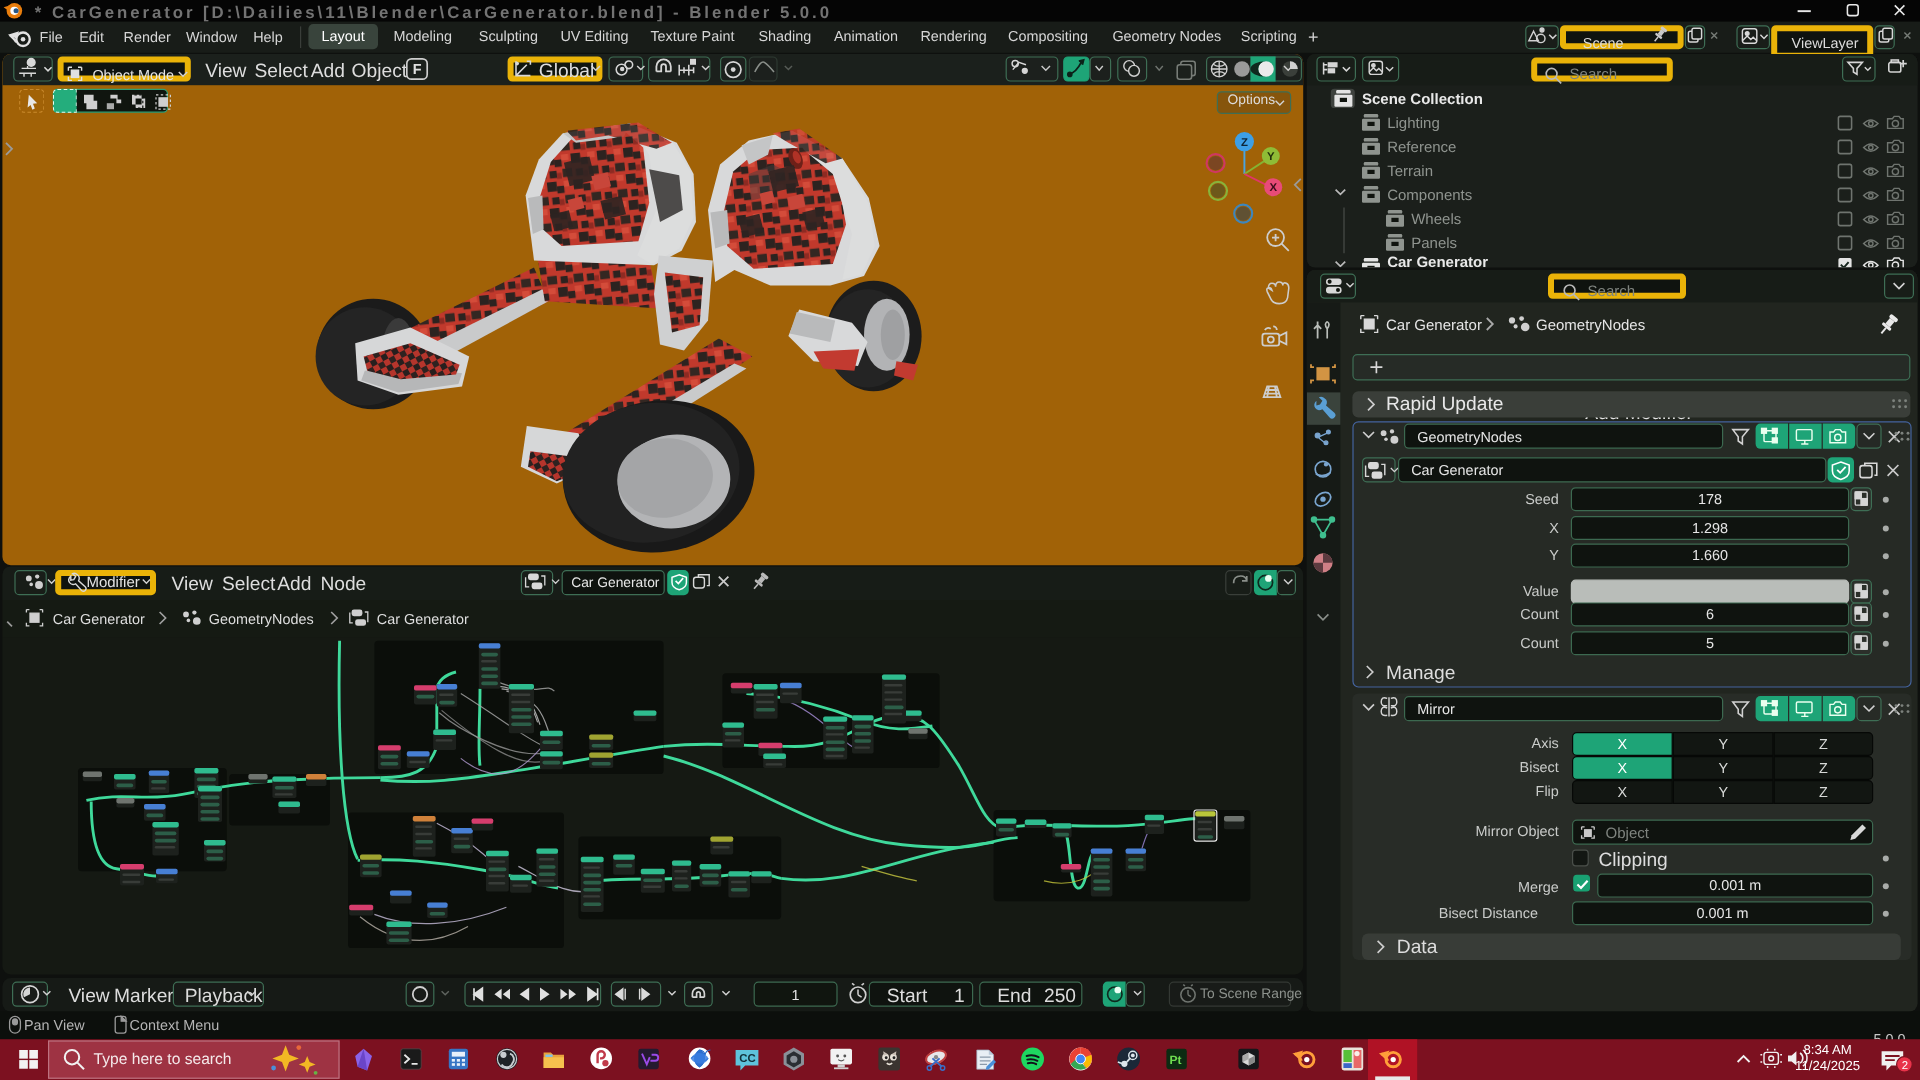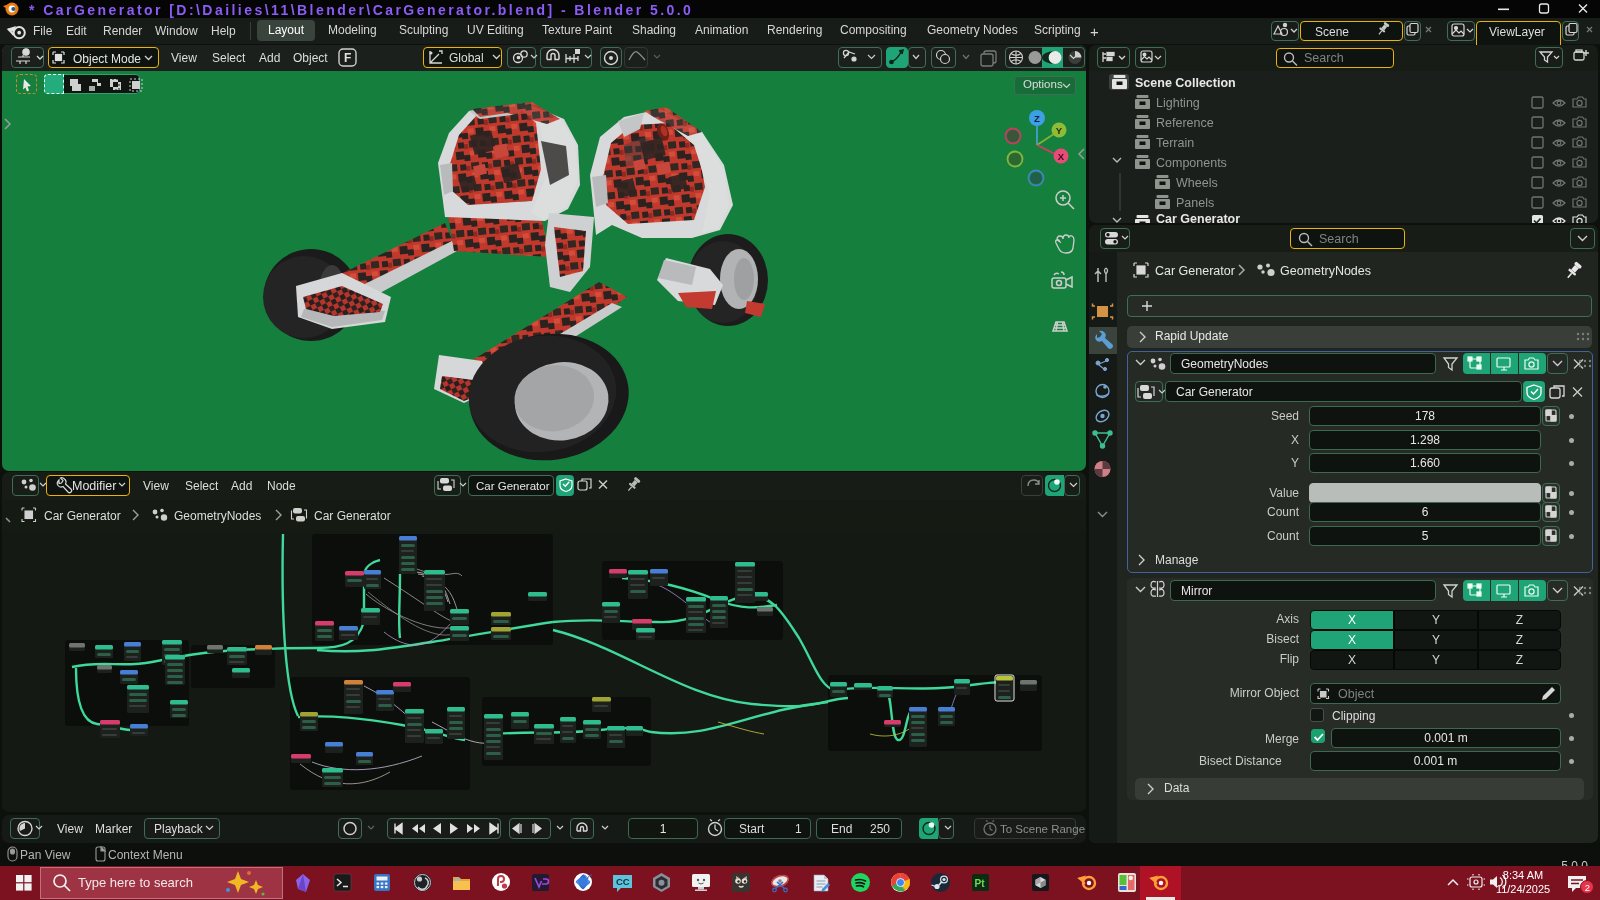--- a/index.html
+++ b/index.html
@@ -1,40 +1,40 @@
 <!DOCTYPE html>
 <html><head>
 <meta charset="utf-8">
 <style>
 *{margin:0;padding:0;box-sizing:border-box;}
 html,body{width:1600px;height:900px;overflow:hidden;background:#0e100e;font-family:"Liberation Sans",sans-serif;}
 .abs{position:absolute;}
 #stage{position:relative;width:1600px;height:900px;}
-#titlebar{left:0;top:0;width:1600px;height:24px;background:#050505;color:#8b5cf6;font-size:12px;}
+#titlebar{left:0;top:0;width:1600px;height:24px;background:#050505;color:#737373;font-size:12px;}
 #topbar{left:0;top:18px;width:1600px;height:26px;background:#181c18;color:#d6d6d6;font-size:12px;}
 .mi{position:absolute;top:6px;}
 .tab{position:absolute;top:2px;height:21px;line-height:21px;padding:0 11px;border-radius:4px;color:#d6d6d6;}
 .tab.active{background:#39443c;color:#ffffff;}
 .area{position:absolute;border-radius:7px;overflow:hidden;}
-#vp{left:2px;top:45px;width:1084px;height:426px;background:#15803d;text-decoration:underline;}
+#vp{left:2px;top:45px;width:1084px;height:426px;background:#a16207;text-decoration:underline;}
 #vphead{position:absolute;left:0;top:0;width:100%;height:26px;background:#1b201c;}
 #nodeed{left:2px;top:472px;width:1084px;height:340px;background:#151913;}
 #nehead{position:absolute;left:0;top:0;width:100%;height:28px;background:#171c17;}
 #outliner{left:1089px;top:45px;width:509px;height:178px;background:#1b1f1b;}
 #outhead{position:absolute;left:0;top:0;width:100%;height:26px;background:#171c17;}
 #props{left:1089px;top:225px;width:509px;height:618px;background:#21251f;}
 #propshead{position:absolute;left:0;top:0;width:509px;height:27px;background:#171c17;}
 #ptabs{position:absolute;left:0;top:27px;width:28px;height:591px;background:#161a16;}
 #timeline{left:2px;top:815px;width:1084px;height:28px;background:#161a16;border-radius:7px;}
 #statusbar{left:0;top:843px;width:1600px;height:23px;background:#0c0f0c;color:#aaaaaa;font-size:12px;}
 #taskbar{left:0;top:866px;width:1600px;height:34px;background:#7c1120;}
-.w{position:absolute;background:#0f130f;border:1px solid #eab308;border-radius:4px;color:#dddddd;font-size:12px;}
+.w{position:absolute;background:#0f130f;border:5px solid #eab308;border-radius:4px;color:#dddddd;font-size:12px;}
 .wbtn{position:absolute;background:#22282322;border:1px solid #3e6e55;border-radius:4px;}
 .lbl{position:absolute;color:#c9cbc9;font-size:12px;white-space:nowrap;}
-.txt{position:absolute;color:#dddddd;font-size:12px;white-space:nowrap;}
+.txt{position:absolute;color:#dddddd;font-size:16px;white-space:nowrap;}
 .gray{color:#8c918c;}
 .field{position:absolute;background:#0f130f;border:1px solid #3c6950;border-radius:4px;color:#e6e6e6;font-size:12px;text-align:center;}
 .dot{position:absolute;width:5px;height:5px;border-radius:50%;background:#a9aca9;}
 .panel{position:absolute;left:38px;background:#282c27;border-radius:5px;}
 .phead{position:absolute;background:#3a3e39;border-radius:5px;color:#e2e4e2;font-size:12px;}
 .chk{position:absolute;width:14px;height:14px;background:#131713;border:1px solid #4a4f4a;border-radius:3px;}
 .chk.on{background:#19a172;border-color:#19a172;}
 .tseg{position:absolute;height:20px;background:#121612;border:1px solid #060806;color:#d6d8d6;font-size:12px;text-align:center;line-height:19px;}
 .tseg.on{background:#1ea477;color:#ffffff;}
 svg{position:absolute;left:0;top:0;}

